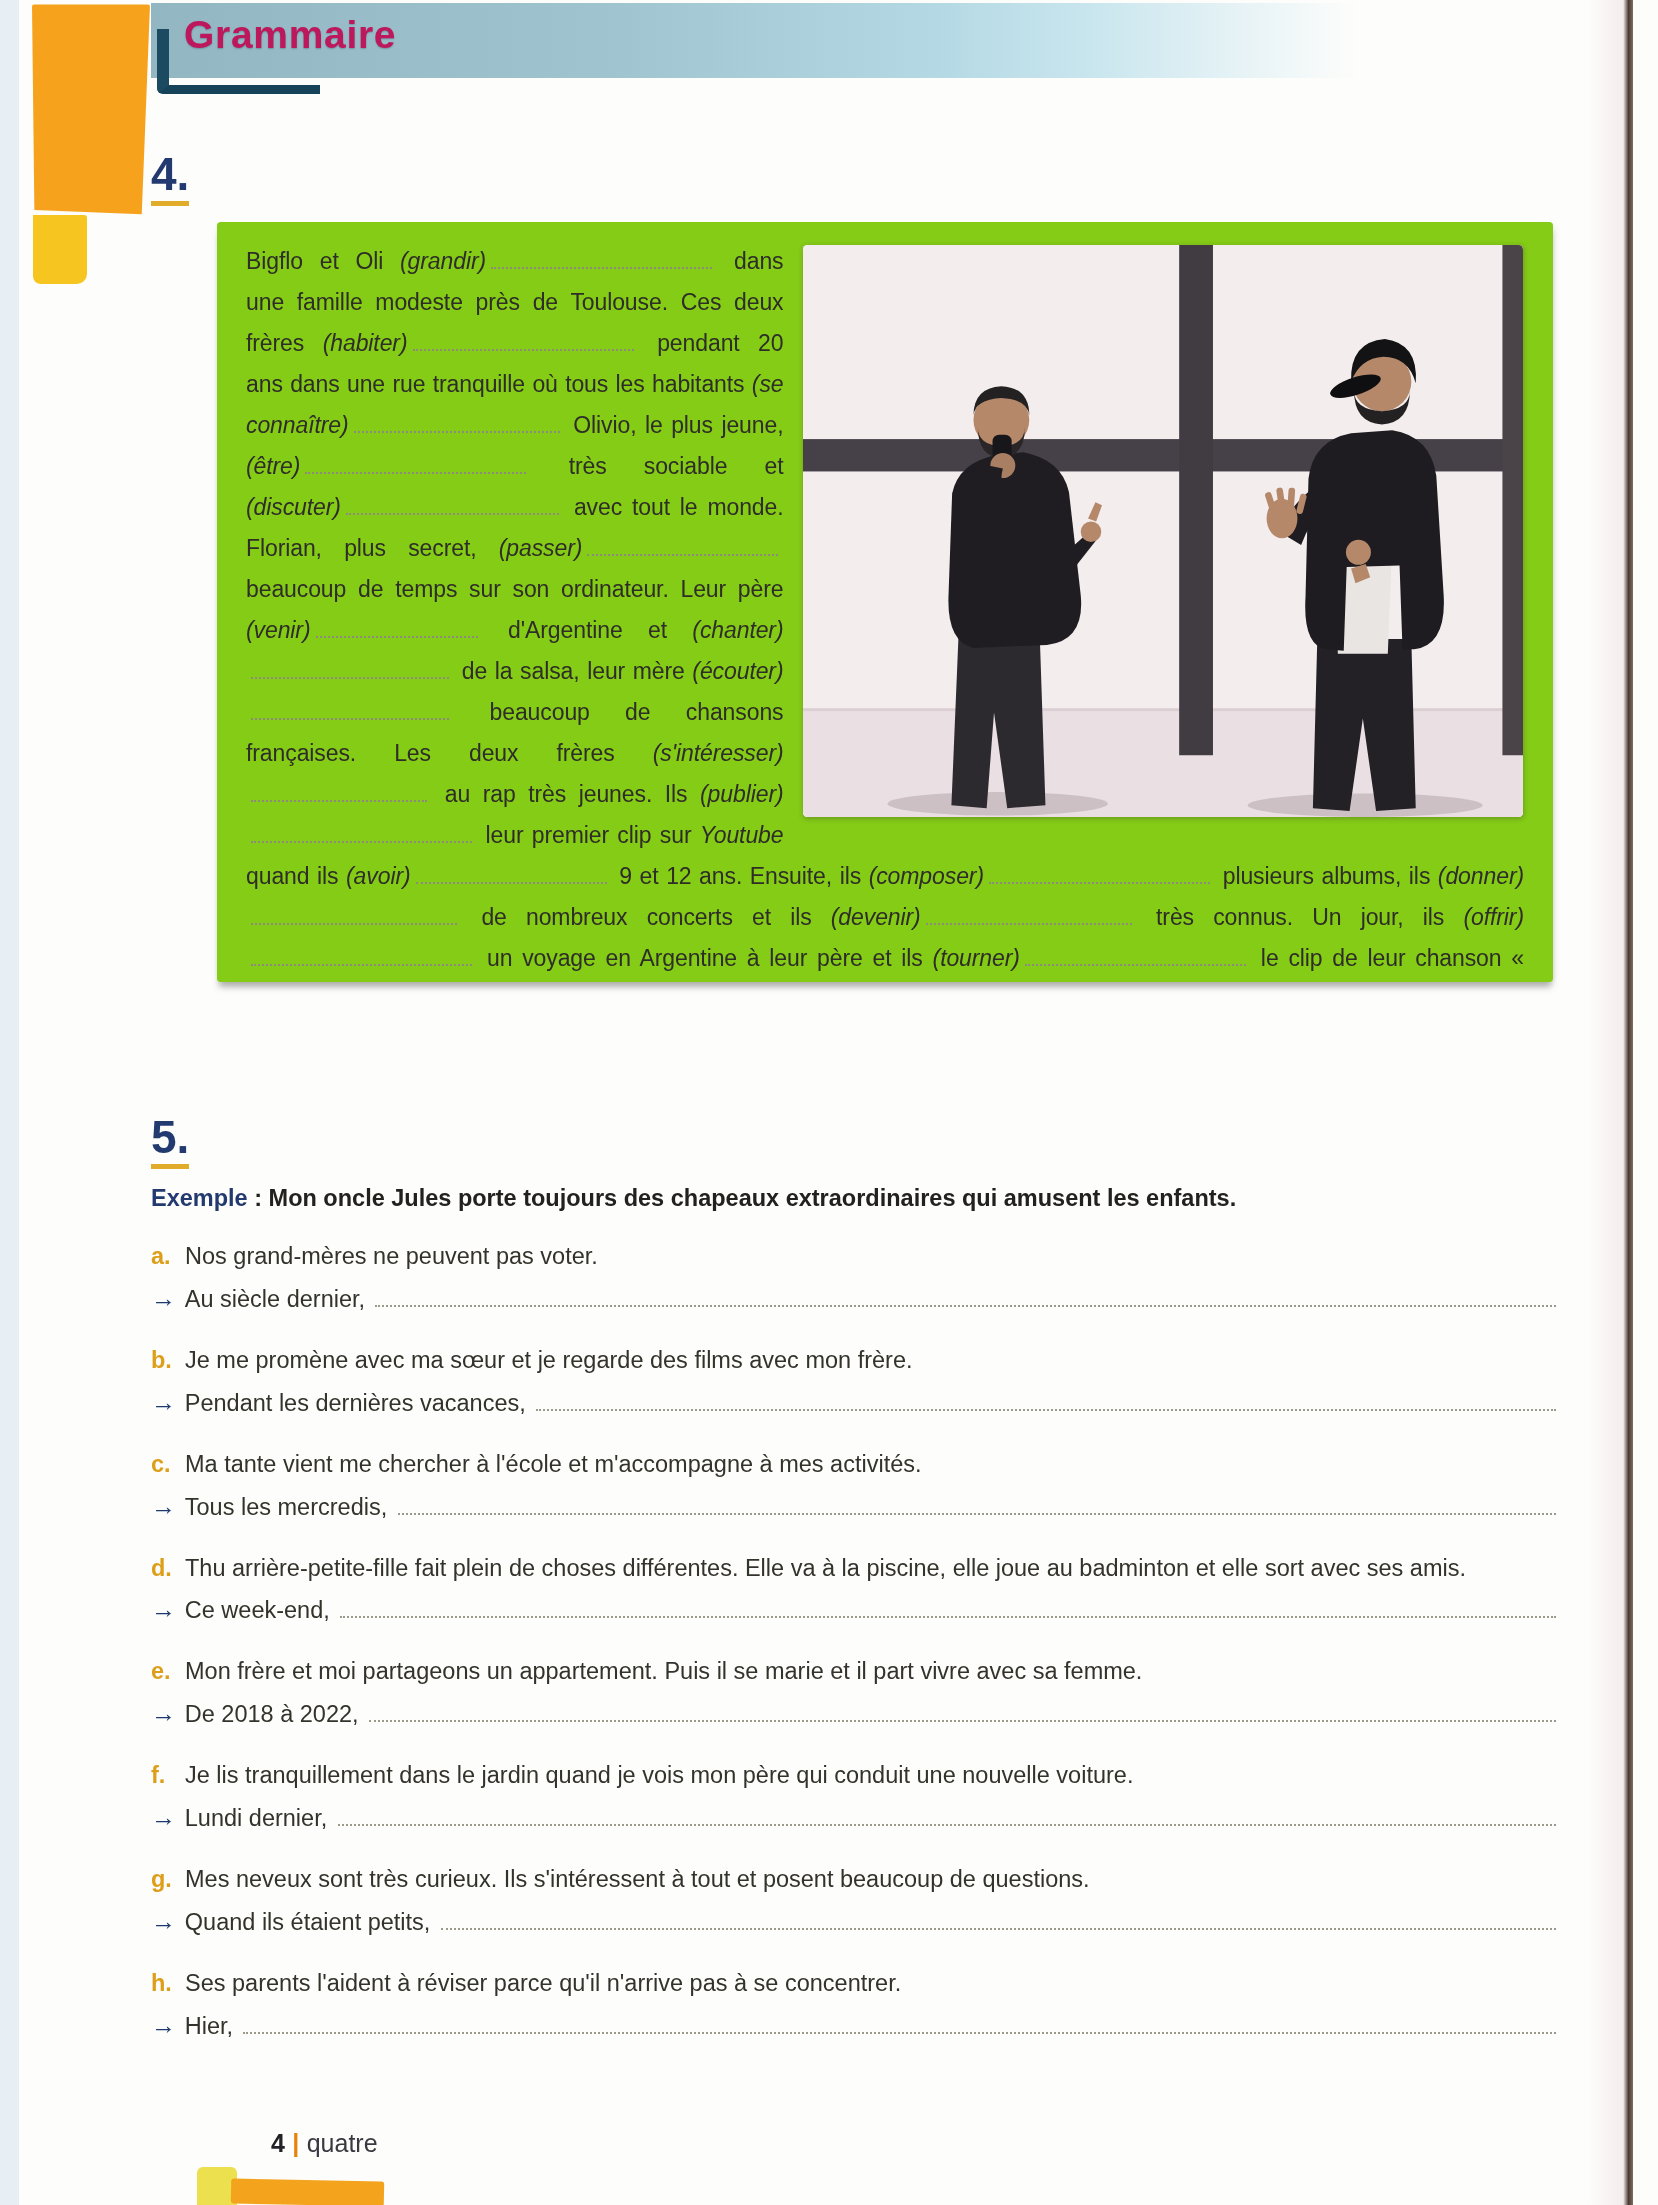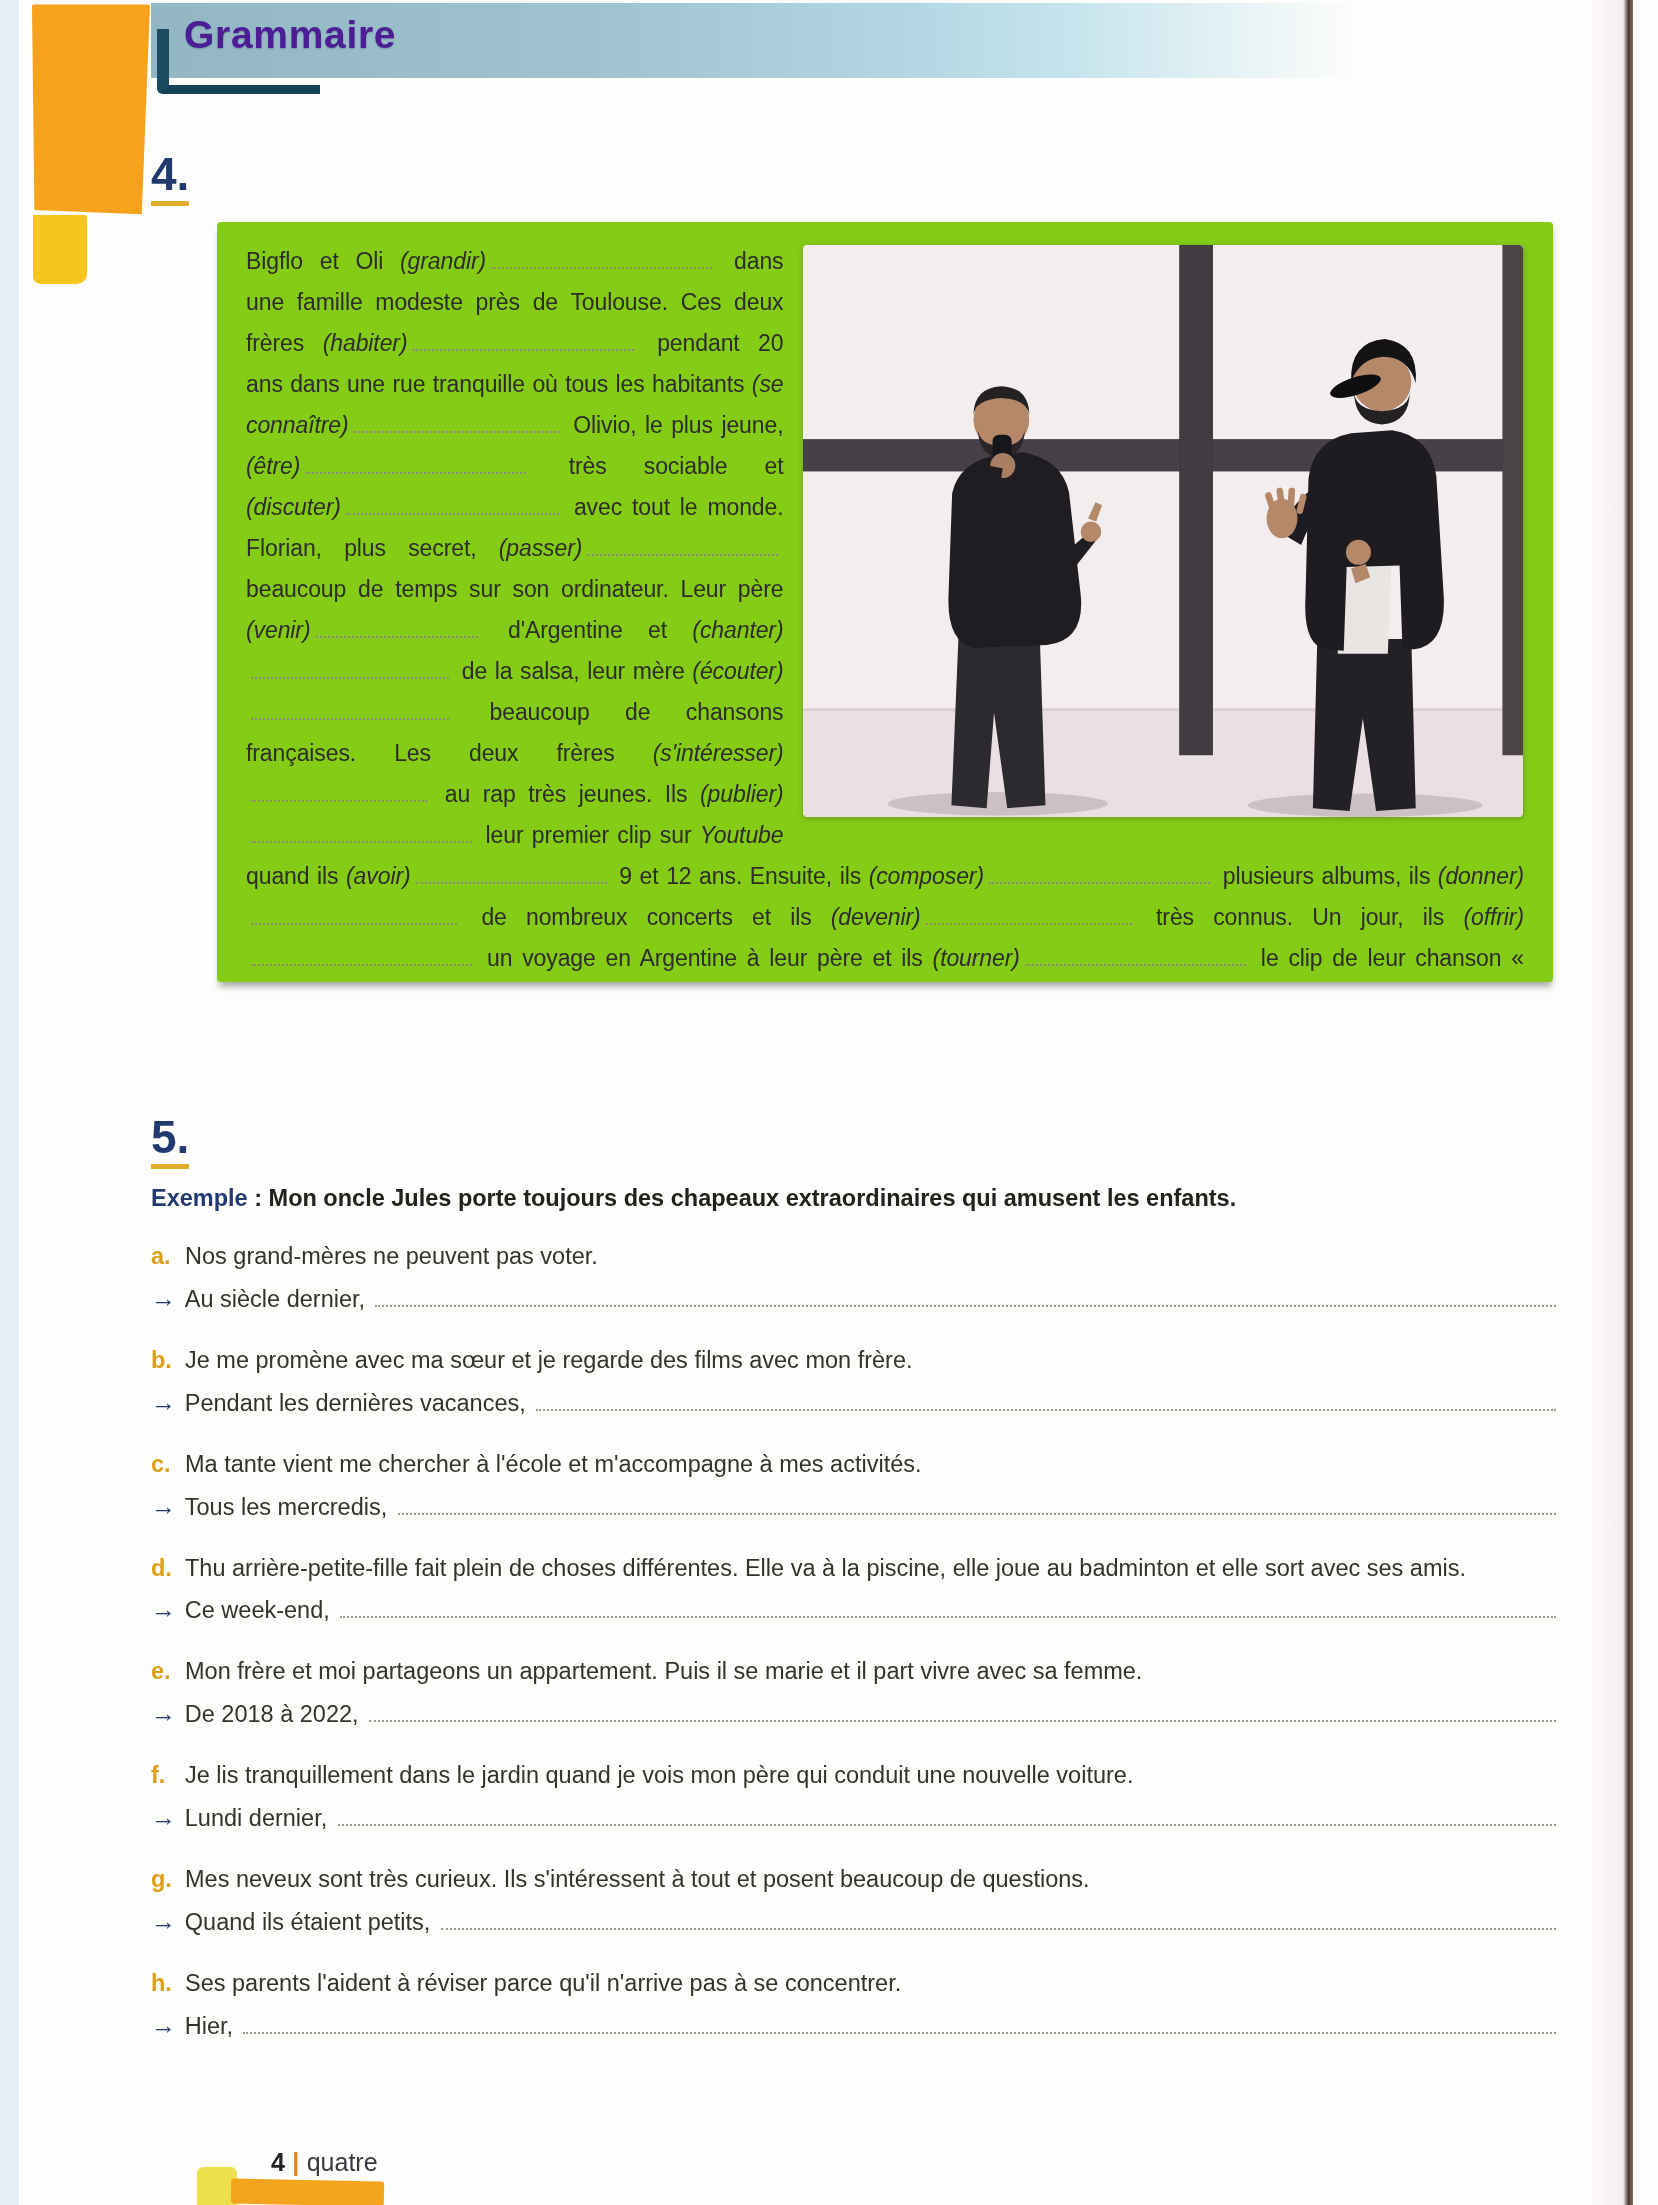--- a/index.html
+++ b/index.html
@@ -14,21 +14,21 @@
   .right-edge{position:absolute;top:0;bottom:0;left:1623px;width:10.3px;
     background:linear-gradient(to right, rgba(120,90,80,0.05), #4a3832 55%, rgba(110,85,70,0.85));}
   .right-pale{position:absolute;top:0;bottom:0;left:1588px;width:35px;
     background:linear-gradient(to right, rgba(240,228,230,0), rgba(238,222,226,0.55));}
 
   
   .banner{position:absolute;left:151px;top:2.9px;right:0;height:75px;
     background:linear-gradient(to right,#92b7c3 0%, #9fc3cf 30%, #b4d9e4 52%, #c8e5ee 62%, rgba(255,255,255,0) 80%);}
   .bracket{position:absolute;left:157px;top:29px;width:151px;height:56px;
     border-left:12.5px solid #1c4a60;border-bottom:9.6px solid #17435a;border-bottom-left-radius:5.9px;}
-  .banner-title{position:absolute;left:184px;top:13.2px;font-size:39px;font-weight:bold;color:#4c1d95;
+  .banner-title{position:absolute;left:184px;top:13.2px;font-size:39px;font-weight:bold;color:#be185d;
     letter-spacing:0.7px;text-shadow:0 0.7px 1.5px rgba(40,80,100,.35);}
 
   
   .tab-orange{position:absolute;left:32px;top:4.4px;width:118px;height:212px;background:#f6a21d;
     clip-path:polygon(0 0,100% 0,93% 99%,2% 97%);border-radius:2.9px;}
   .tab-yellow{position:absolute;left:33px;top:215px;width:54px;height:69px;background:#f6c51f;
     border-radius:0 2.9px 10.3px 7.4px;}
 
   
   .ex-header{position:absolute;display:flex;align-items:flex-start;}
@@ -57,21 +57,21 @@
   .arrow{color:#1d3a6e;font-weight:900;margin-right:8.8px;}
   .items .item{margin-bottom:22px;}
   .sentence-row{display:flex;font-size:23.5px;line-height:38px;color:#33322b;}
   .letter{color:#dd9e1a;font-weight:800;width:34px;flex:0 0 34px;}
   .sentence{flex:1;}
   .prompt-row{display:flex;align-items:baseline;font-size:23.5px;line-height:40px;color:#33322b;margin-top:2.9px;}
   .prompt-row .arrow{font-size:25px;}
   .dotline{flex:1;border-bottom:2.9px dotted #9b998c;margin:0 2.9px 7.4px 10.3px;height:22px;}
 
   
-  .footer{position:absolute;left:271px;top:2129px;font-size:25px;color:#2b2a30;margin-top:19px;}
+  .footer{position:absolute;left:271px;top:2129px;font-size:25px;color:#2b2a30;}
   .footer .pnum{font-weight:800;color:#232227;}
   .footer .psep{color:#e8820e;font-weight:800;margin:0 7.4px;}
   .footer .pword{color:#3a3942;}
   .tab-bottom-yellow{position:absolute;left:197px;top:2167px;width:40px;height:38px;background:#ece04e;border-radius:5.9px 5.9px 0 0;}
   .tab-bottom-orange{position:absolute;left:231px;top:2180px;width:153px;height:25px;background:#f3a41c;
     transform:rotate(1.2deg);border-radius:2.9px;}
 </style>
 </head>
 <body>
 

